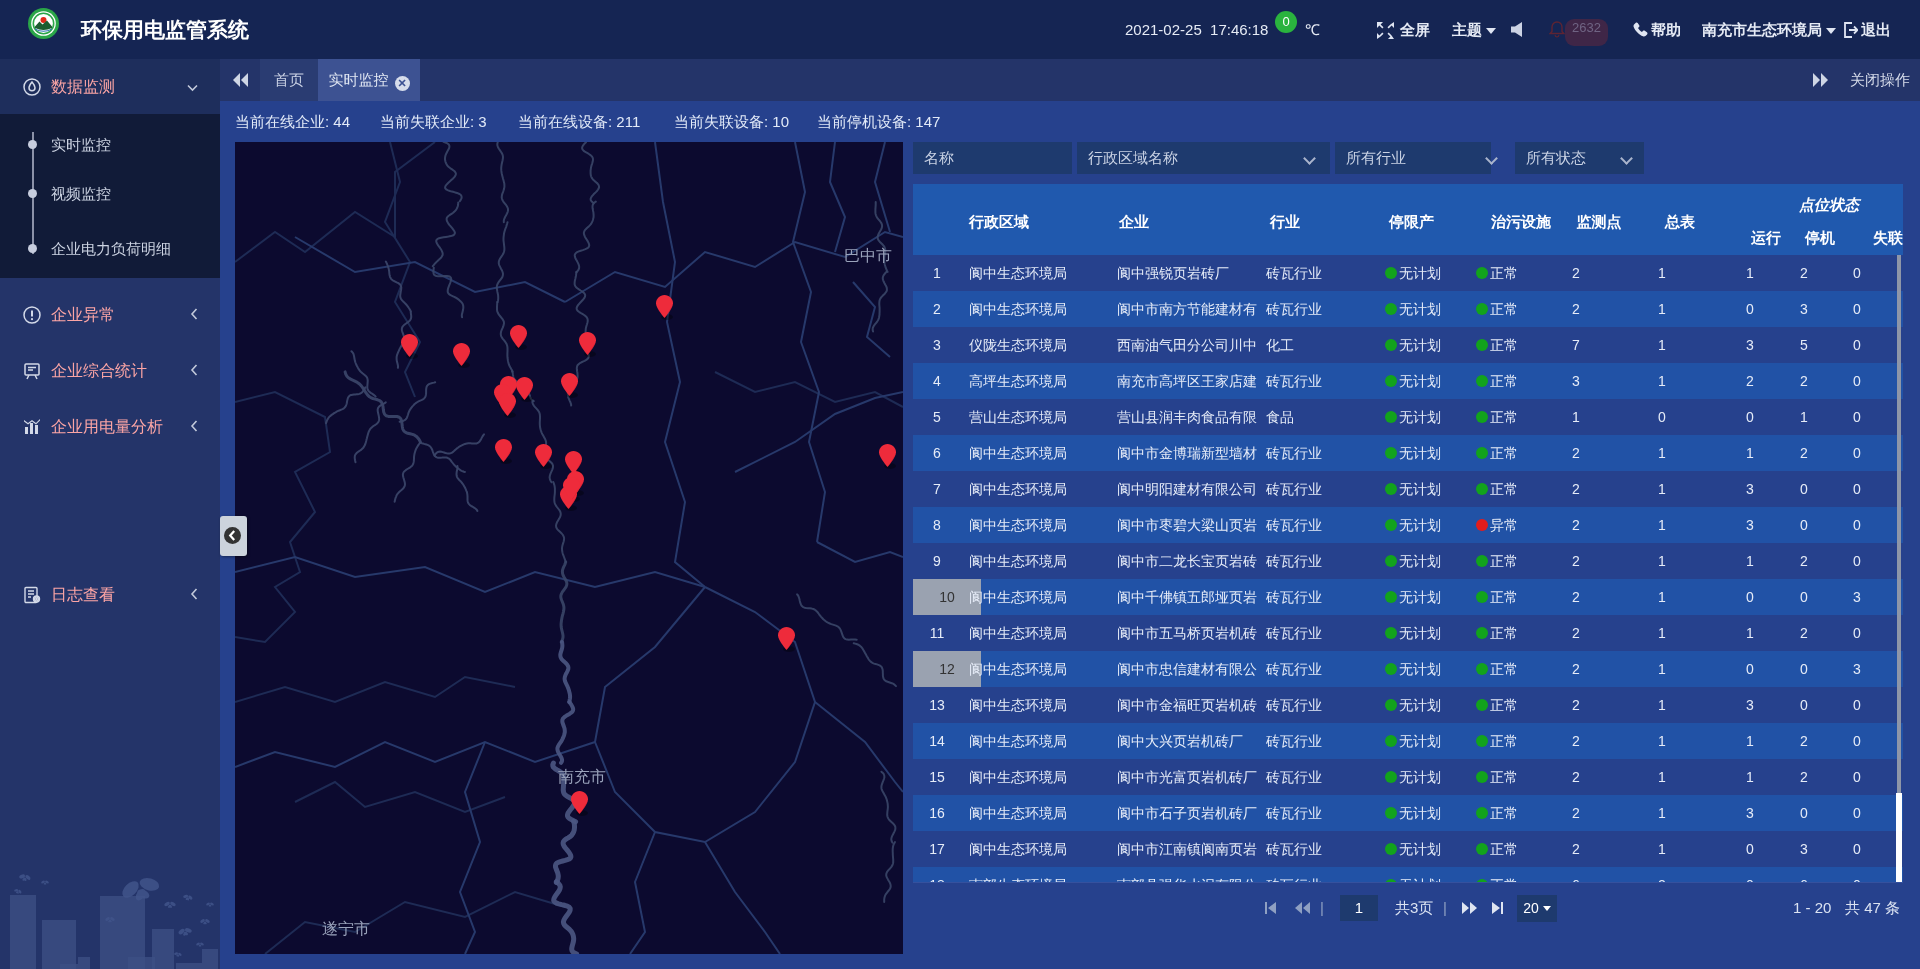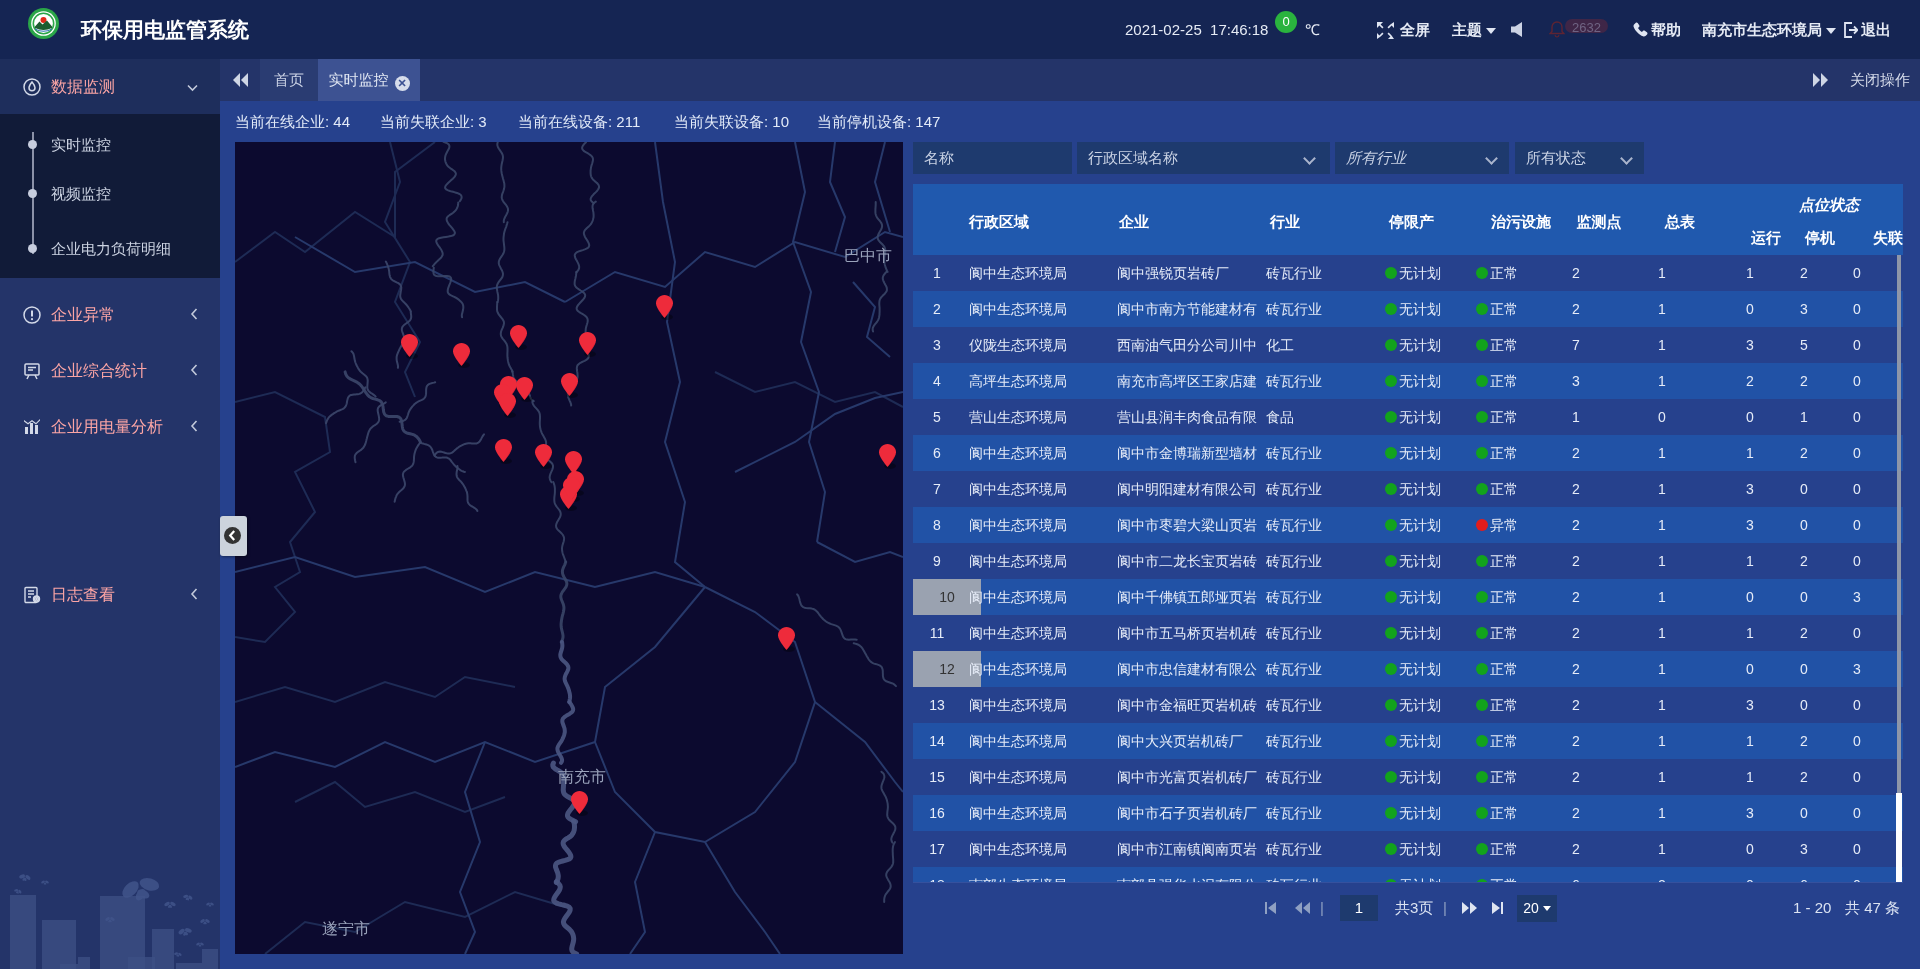--- a/index.html
+++ b/index.html
@@ -73,21 +73,21 @@
   <div class="t" style="left:1400px;">全屏</div>
   <div class="t" style="left:1452px;">主题<span class="caret"></span></div>
   <svg class="abs" style="left:1511px;top:22px" width="12" height="15" viewBox="0 0 12 15" fill="#ccd3e4">
       <path d="M0,1 L7,1 L2.5,7.5 L7,14 L0,14 Z" transform="rotate(0)" opacity="0"></path>
       <path d="M11,0 L4,4.5 L0,4.5 L0,10.5 L4,10.5 L11,15 Z"></path>
     </svg>
   <svg class="abs" style="left:1549px;top:20px" width="16" height="18" viewBox="0 0 16 18" fill="none" stroke="#5e2433" stroke-width="1.4">
     <path d="M8,2 C11,2 13,4.3 13,7.2 L13,11.5 L14.8,13.5 L1.2,13.5 L3,11.5 L3,7.2 C3,4.3 5,2 8,2 Z"></path>
     <path d="M6,15.2 C6.3,16.3 7,17 8,17 C9,17 9.7,16.3 10,15.2" stroke-width="1.2"></path>
   </svg>
-  <div class="abs" style="left:1565px;top:19px;width:43px;height:14px;border-radius:9px;background:#3f2647;color:rgba(188,200,230,0.38);font-size:13px;text-align:center;line-height:18px;">2632</div>
+  <div class="abs" style="left:1565px;top:19px;width:43px;height:27px;border-radius:9px;background:#3f2647;color:rgba(188,200,230,0.38);font-size:13px;text-align:center;line-height:18px;">2632</div>
   <svg class="abs" style="left:1632px;top:22px" width="16" height="16" viewBox="0 0 16 16" fill="#dfe5f2">
     <path d="M3.6,0.9 C4.2,0.3 5.2,0.4 5.7,1.1 L7.2,3.2 C7.6,3.8 7.5,4.6 7,5.1 L6,6.1 C6.7,7.5 8.5,9.3 9.9,10 L10.9,9 C11.4,8.5 12.2,8.4 12.8,8.8 L14.9,10.3 C15.6,10.8 15.7,11.8 15.1,12.4 L13.8,13.7 C13.1,14.4 12,14.7 11,14.3 C7.1,12.8 3.2,8.9 1.7,5 C1.3,4 1.6,2.9 2.3,2.2 Z"></path>
   </svg>
   <div class="t" style="left:1651px;">帮助</div>
   <div class="t" style="left:1702px;">南充市生态环境局<span class="caret"></span></div>
   <svg class="abs" style="left:1842px;top:22px" width="16" height="16" viewBox="0 0 16 16" fill="none" stroke="#dfe5f2" stroke-width="1.8">
     <path d="M10,1 L3,1 L3,15 L10,15" fill="none"></path>
     <path d="M7,8 L15,8 M12,4.5 L15.5,8 L12,11.5" fill="none"></path>
   </svg>
   <div class="t" style="left:1861px;">退出</div>
@@ -385,21 +385,21 @@
 <div id="collapse">
     <div class="cc">
       <svg width="17" height="17" viewBox="0 0 17 17">
         <path d="M10.2,4 L6.2,8.5 L10.2,13" stroke="#fff" stroke-width="2.2" fill="none"></path>
       </svg>
     </div>
   </div>
 
 <div class="fbox" style="left:913px;width:159px;">名称</div>
 <div class="fbox" style="left:1077px;width:253px;">行政区域名称<i class="fch" style="left:228px;"></i></div>
-<div class="fbox" style="left:1335px;width:174px;font-style:italic;">所有行业<i class="fch" style="left:152px;"></i></div>
+<div class="fbox" style="left:1335px;width:156px;">所有行业<i class="fch" style="left:152px;"></i></div>
 <div class="fbox" style="left:1515px;width:129px;">所有状态<i class="fch" style="left:107px;"></i></div>
 
 <div id="thead">
   <span style="left:56px;top:29px;">行政区域</span>
   <span style="left:206px;top:29px;">企业</span>
   <span style="left:357px;top:29px;">行业</span>
   <span style="left:476px;top:29px;">停限产</span>
   <span style="left:578px;top:29px;">治污设施</span>
   <span style="left:686px;top:29px;transform:translateX(-50%);">监测点</span>
   <span style="left:767px;top:29px;transform:translateX(-50%);">总表</span>

